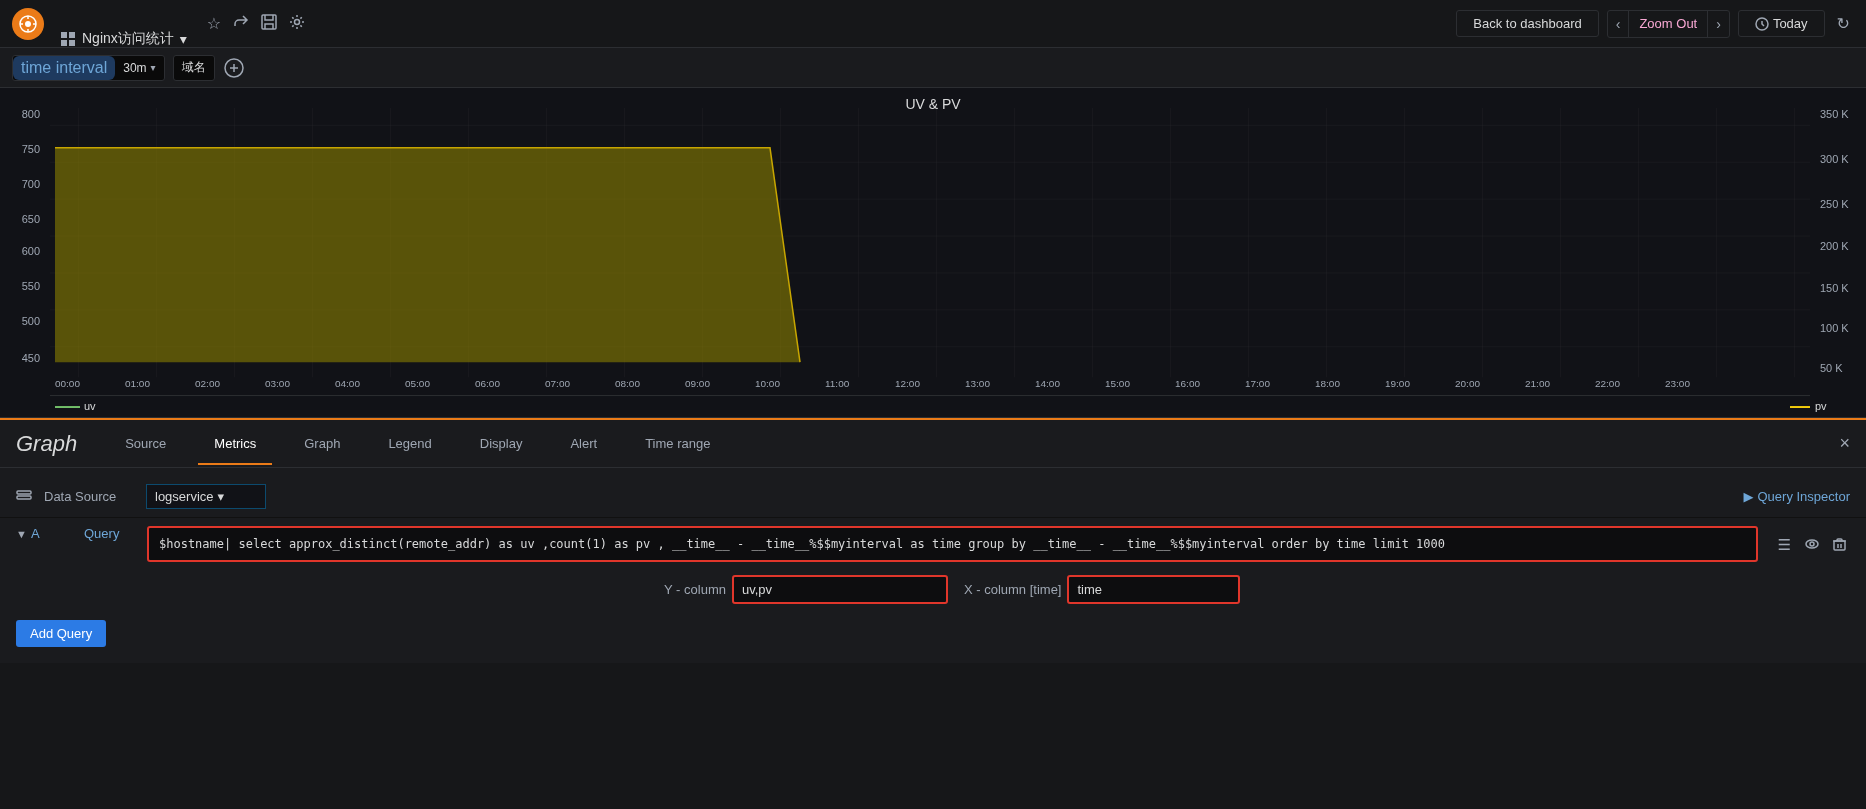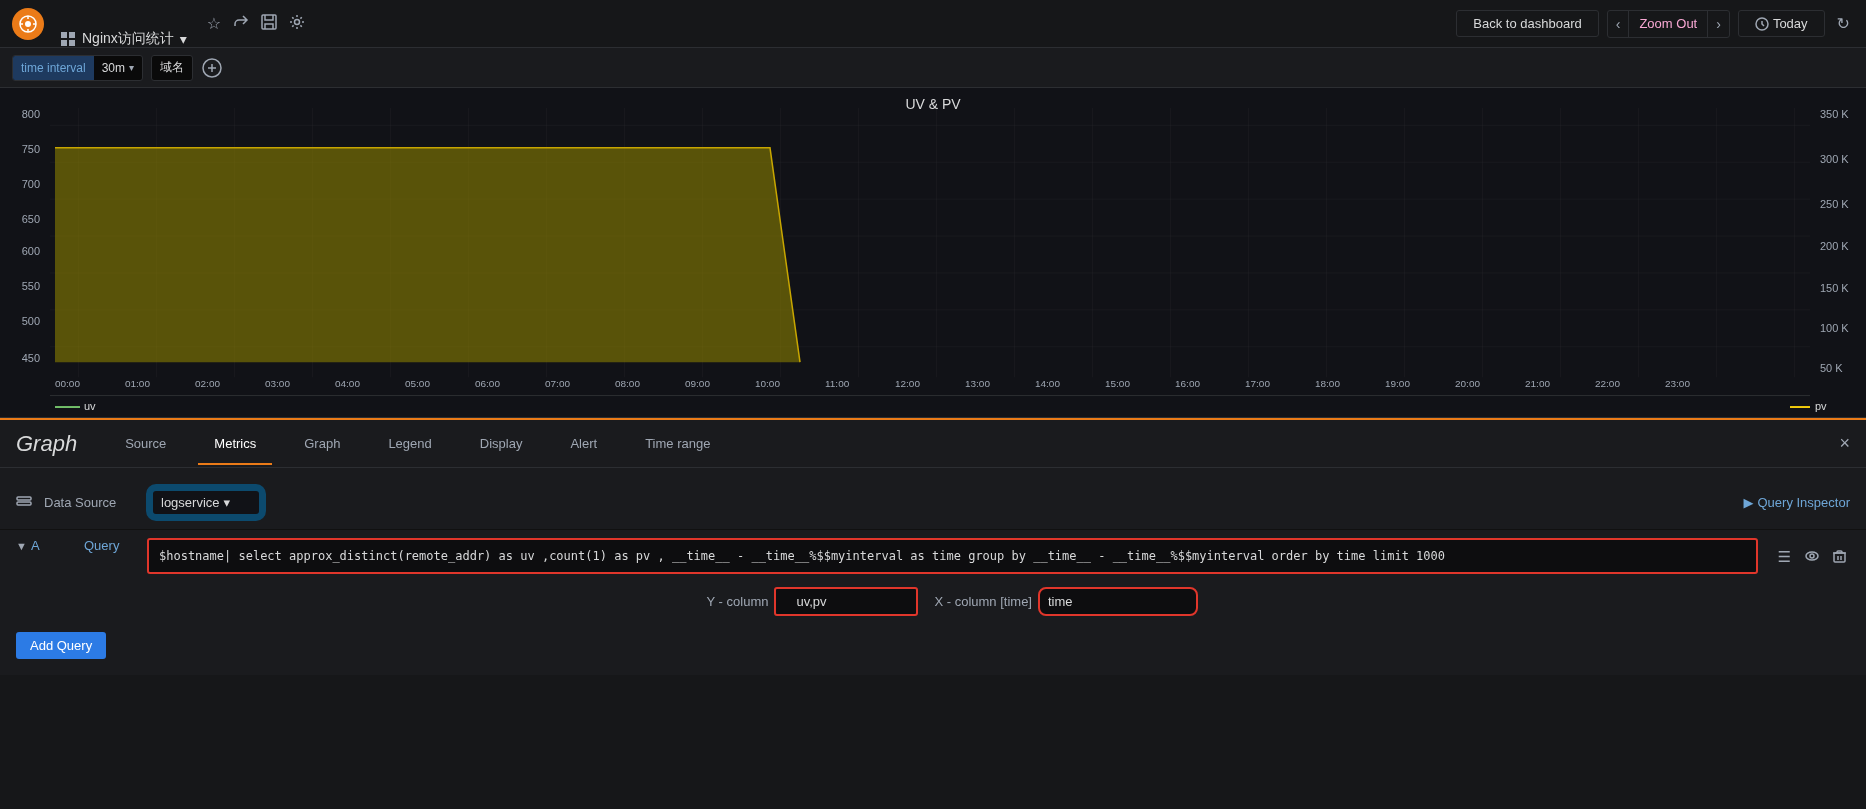--- a/index.html
+++ b/index.html
@@ -103,21 +103,22 @@
       border-radius: 3px;
       overflow: hidden;
       height: 26px;
     }
     .filter-tag-label {
       background: #1e3a5f;
       color: #6ea6d7;
       padding: 3px 8px;
       height: 100%;
       display: flex; align-items: center;
-      font-size: 12px;
+      font-size: 16px;
+      border-radius: 6px;
     }
     .filter-tag-value {
       padding: 0 8px;
       color: #d8d9da;
       font-size: 12px;
       display: flex; align-items: center; gap: 4px;
       cursor: pointer;
     }
     .filter-tag-value .chevron { color: #9fa7b3; font-size: 10px; }
     .filter-add {
@@ -203,22 +204,22 @@
       font-size: 16px;
       cursor: pointer;
     }
     .ds-label {
       color: #9fa7b3;
       font-size: 13px;
       width: 90px;
     }
     .ds-select {
       background: #111217;
-      border: 7px solid #0c4a6e;
-      border-radius: 10px;
+      border: 1px solid #0c4a6e;
+      border-radius: 0;
       color: #d8d9da;
       padding: 4px 8px;
       font-size: 13px;
       display: flex; align-items: center; gap: 4px;
       cursor: pointer;
       min-width: 120px;
     }
     .query-inspector-btn {
       margin-left: auto;
       color: #6ea6d7;
@@ -534,25 +535,25 @@
         <span class="query-label">A</span>
       </div>
       <div style="min-width:55px; color:#6ea6d7; font-size:13px;">Query</div>
       <div class="query-input-col">
         <div class="query-input-box">
           <span style="font-family:monospace; font-size:12px;">$hostname| select approx_distinct(remote_addr) as uv ,count(1) as pv , __time__ - __time__%$$myinterval  as time group by __time__ - __time__%$$myinterval  order by time limit 1000</span>
         </div>
         <div class="query-bottom-row">
           <div class="y-col-wrap">
             <span class="col-label">Y - column</span>
-            <input class="col-input" value="uv,pv" readonly="" style="background: rgb(13, 13, 15); border: 2px solid rgb(224, 54, 43); border-radius: 3px; color: rgb(216, 217, 218); padding: 5px 20px; font-size: 13px; width: 144px; outline: none;">
+            <input class="col-input" value="uv,pv" readonly="" style="background: rgb(13, 13, 15); border: 2px solid rgb(224, 54, 43); border-radius: 3px; color: rgb(216, 217, 218); padding: 5px 8px; font-size: 13px; width: 216px; outline: none;">
           </div>
           <div class="x-col-wrap">
             <span class="col-label">X - column [time]</span>
-            <input class="x-col-input" value="time" readonly="" style="background: rgb(13, 13, 15); border: 2px solid rgb(224, 54, 43); border-radius: 8px; color: rgb(216, 217, 218); padding: 5px 8px; font-size: 13px; width: 160px; outline: none;">
+            <input class="x-col-input" value="time" readonly="" style="background: rgb(13, 13, 15); border: 2px solid rgb(224, 54, 43); border-radius: 3px; color: rgb(216, 217, 218); padding: 5px 8px; font-size: 13px; width: 173px; outline: none;">
           </div>
         </div>
       </div>
       <div class="query-actions">
         <button class="action-btn">☰</button>
         <button class="action-btn">
           <svg width="14" height="14" viewBox="0 0 14 14" fill="none" stroke="#9fa7b3" stroke-width="1.5">
               <ellipse cx="7" cy="7" rx="6" ry="4"></ellipse>
               <circle cx="7" cy="7" r="2"></circle>
             </svg>

